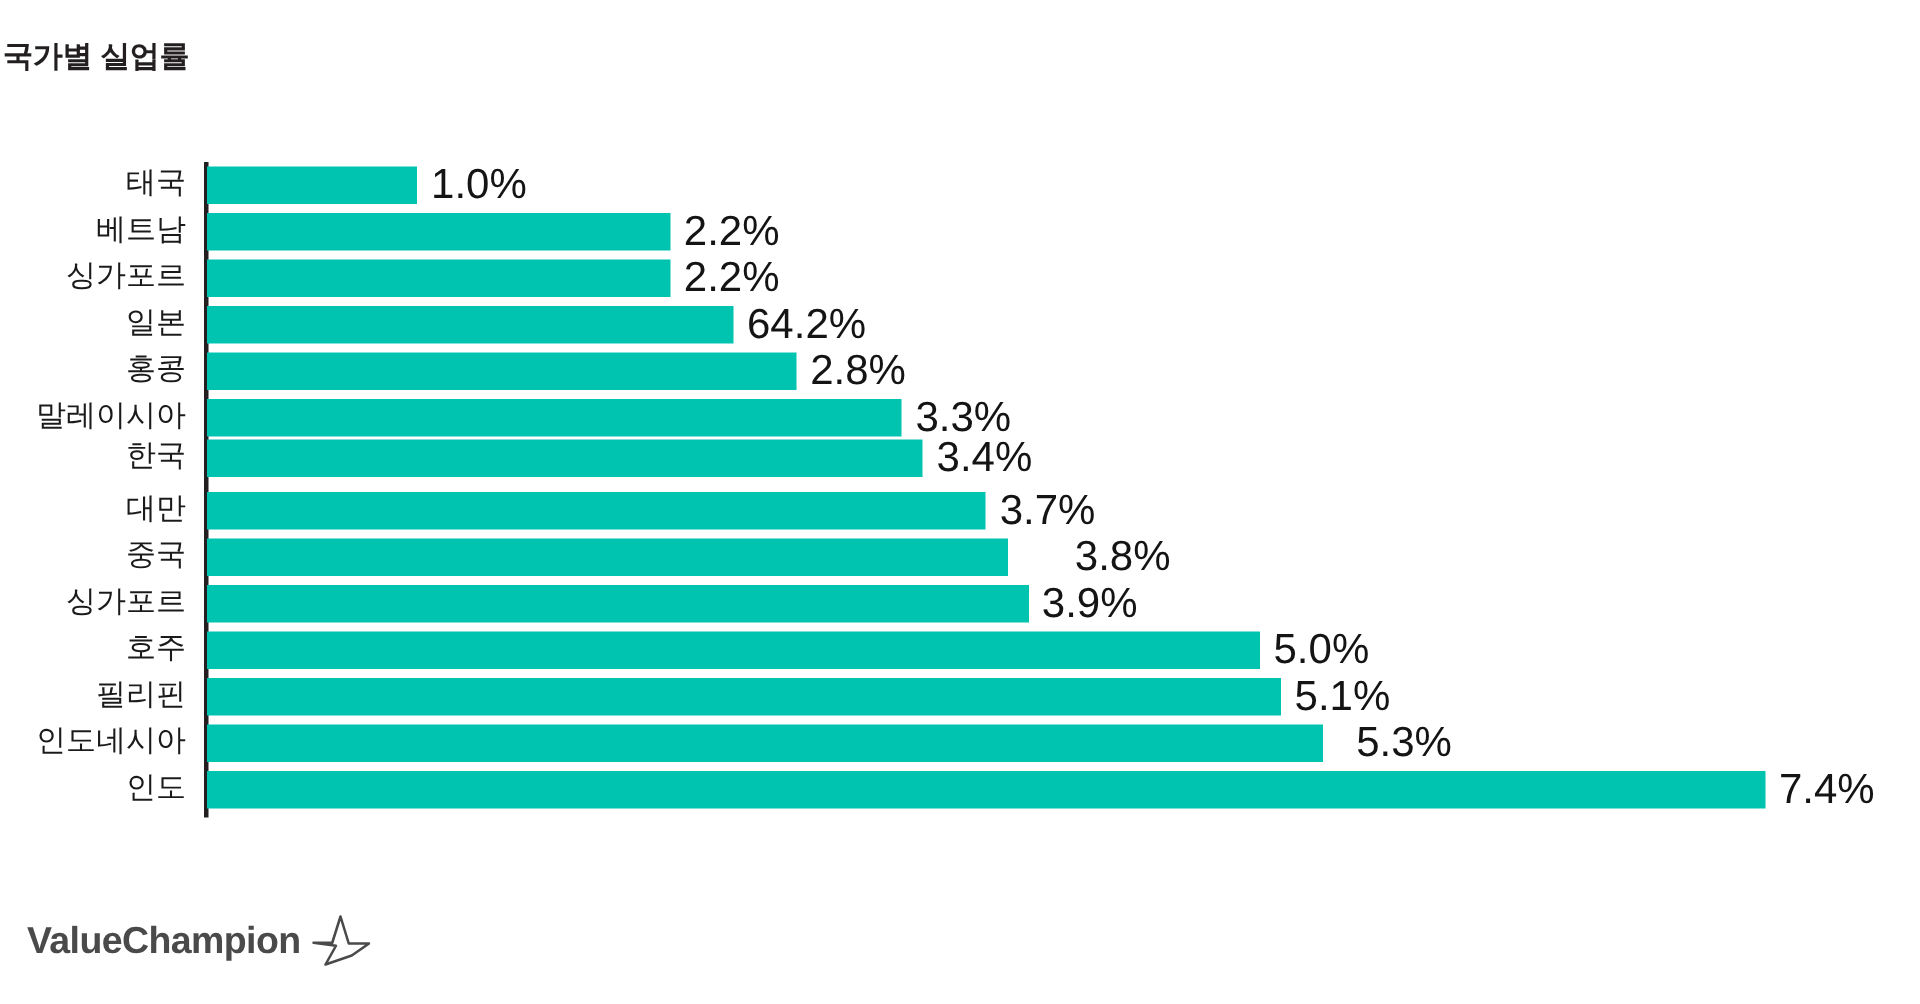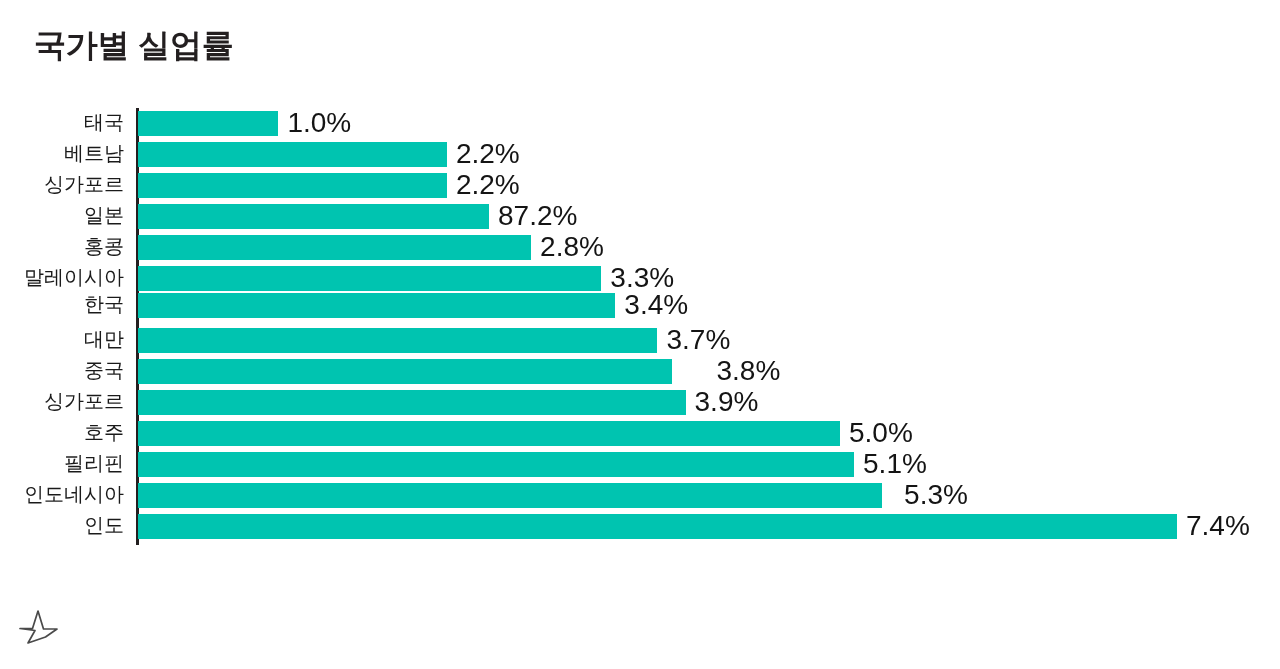--- a/index.html
+++ b/index.html
@@ -11,23 +11,23 @@
     width: 1280px;
     height: 669px;
     position: relative;
     font-family: "Liberation Sans", "DejaVu Sans", sans-serif;
     overflow: hidden;
   }
 
   
   #chart-title {
     position: absolute;
-    left: 34px;
+    left: 2px;
     top: 24px;
-    font-size: 32px;
+    font-size: 20px;
     font-weight: bold;
     color: #231f20;
     letter-spacing: -0.2px;
     white-space: nowrap;
   }
 
   
   #plot-area {
     position: absolute;
     left: 0;
@@ -122,21 +122,21 @@
         <div class="bar-value" style="left: 455.88px;">2.2%</div>
       </div>
       <div class="bar-row" style="top: 62px;">
         <div class="bar-label">싱가포르</div>
         <div class="bar-rect" style="width: 308.88px; background: rgb(0, 196, 176);"></div>
         <div class="bar-value" style="left: 455.88px;">2.2%</div>
       </div>
       <div class="bar-row" style="top: 93px;">
         <div class="bar-label">일본</div>
         <div class="bar-rect" style="width: 351px; background: rgb(0, 196, 176);"></div>
-        <div class="bar-value" style="left: 498px;">87.2%</div>
+        <div class="bar-value" style="left: 498px;">64.2%</div>
       </div>
       <div class="bar-row" style="top: 124px;">
         <div class="bar-label">홍콩</div>
         <div class="bar-rect" style="width: 393.12px; background: rgb(0, 196, 176);"></div>
         <div class="bar-value" style="left: 540.12px;">2.8%</div>
       </div>
       <div class="bar-row" style="top: 155px;">
         <div class="bar-label">말레이시아</div>
         <div class="bar-rect" style="width: 463.32px; background: rgb(0, 196, 176);"></div>
         <div class="bar-value" style="left: 610.32px;">3.3%</div>
@@ -178,16 +178,17 @@
       </div>
       <div class="bar-row" style="top: 403px;">
         <div class="bar-label">인도</div>
         <div class="bar-rect" style="width: 1038.96px; background: rgb(0, 196, 176);"></div>
         <div class="bar-value" style="left: 1185.96px;">7.4%</div>
       </div>
     </div>
 </div>
 
 <div id="footer-logo">
+  <div id="logo-text">ValueChampion</div>
   <svg id="logo-star" width="40" height="38" viewBox="0 0 40 38">
     <path d="M20 3 L25.5 21 L39 21 L27.5 29 L10 35 L17 22.5 L2 20.5 L14.5 20.5 Z" fill="none" stroke="#4a4a4a" stroke-width="1.7" stroke-linejoin="round" stroke-linecap="round"></path>
   </svg>
 </div>
 
 </body></html>

